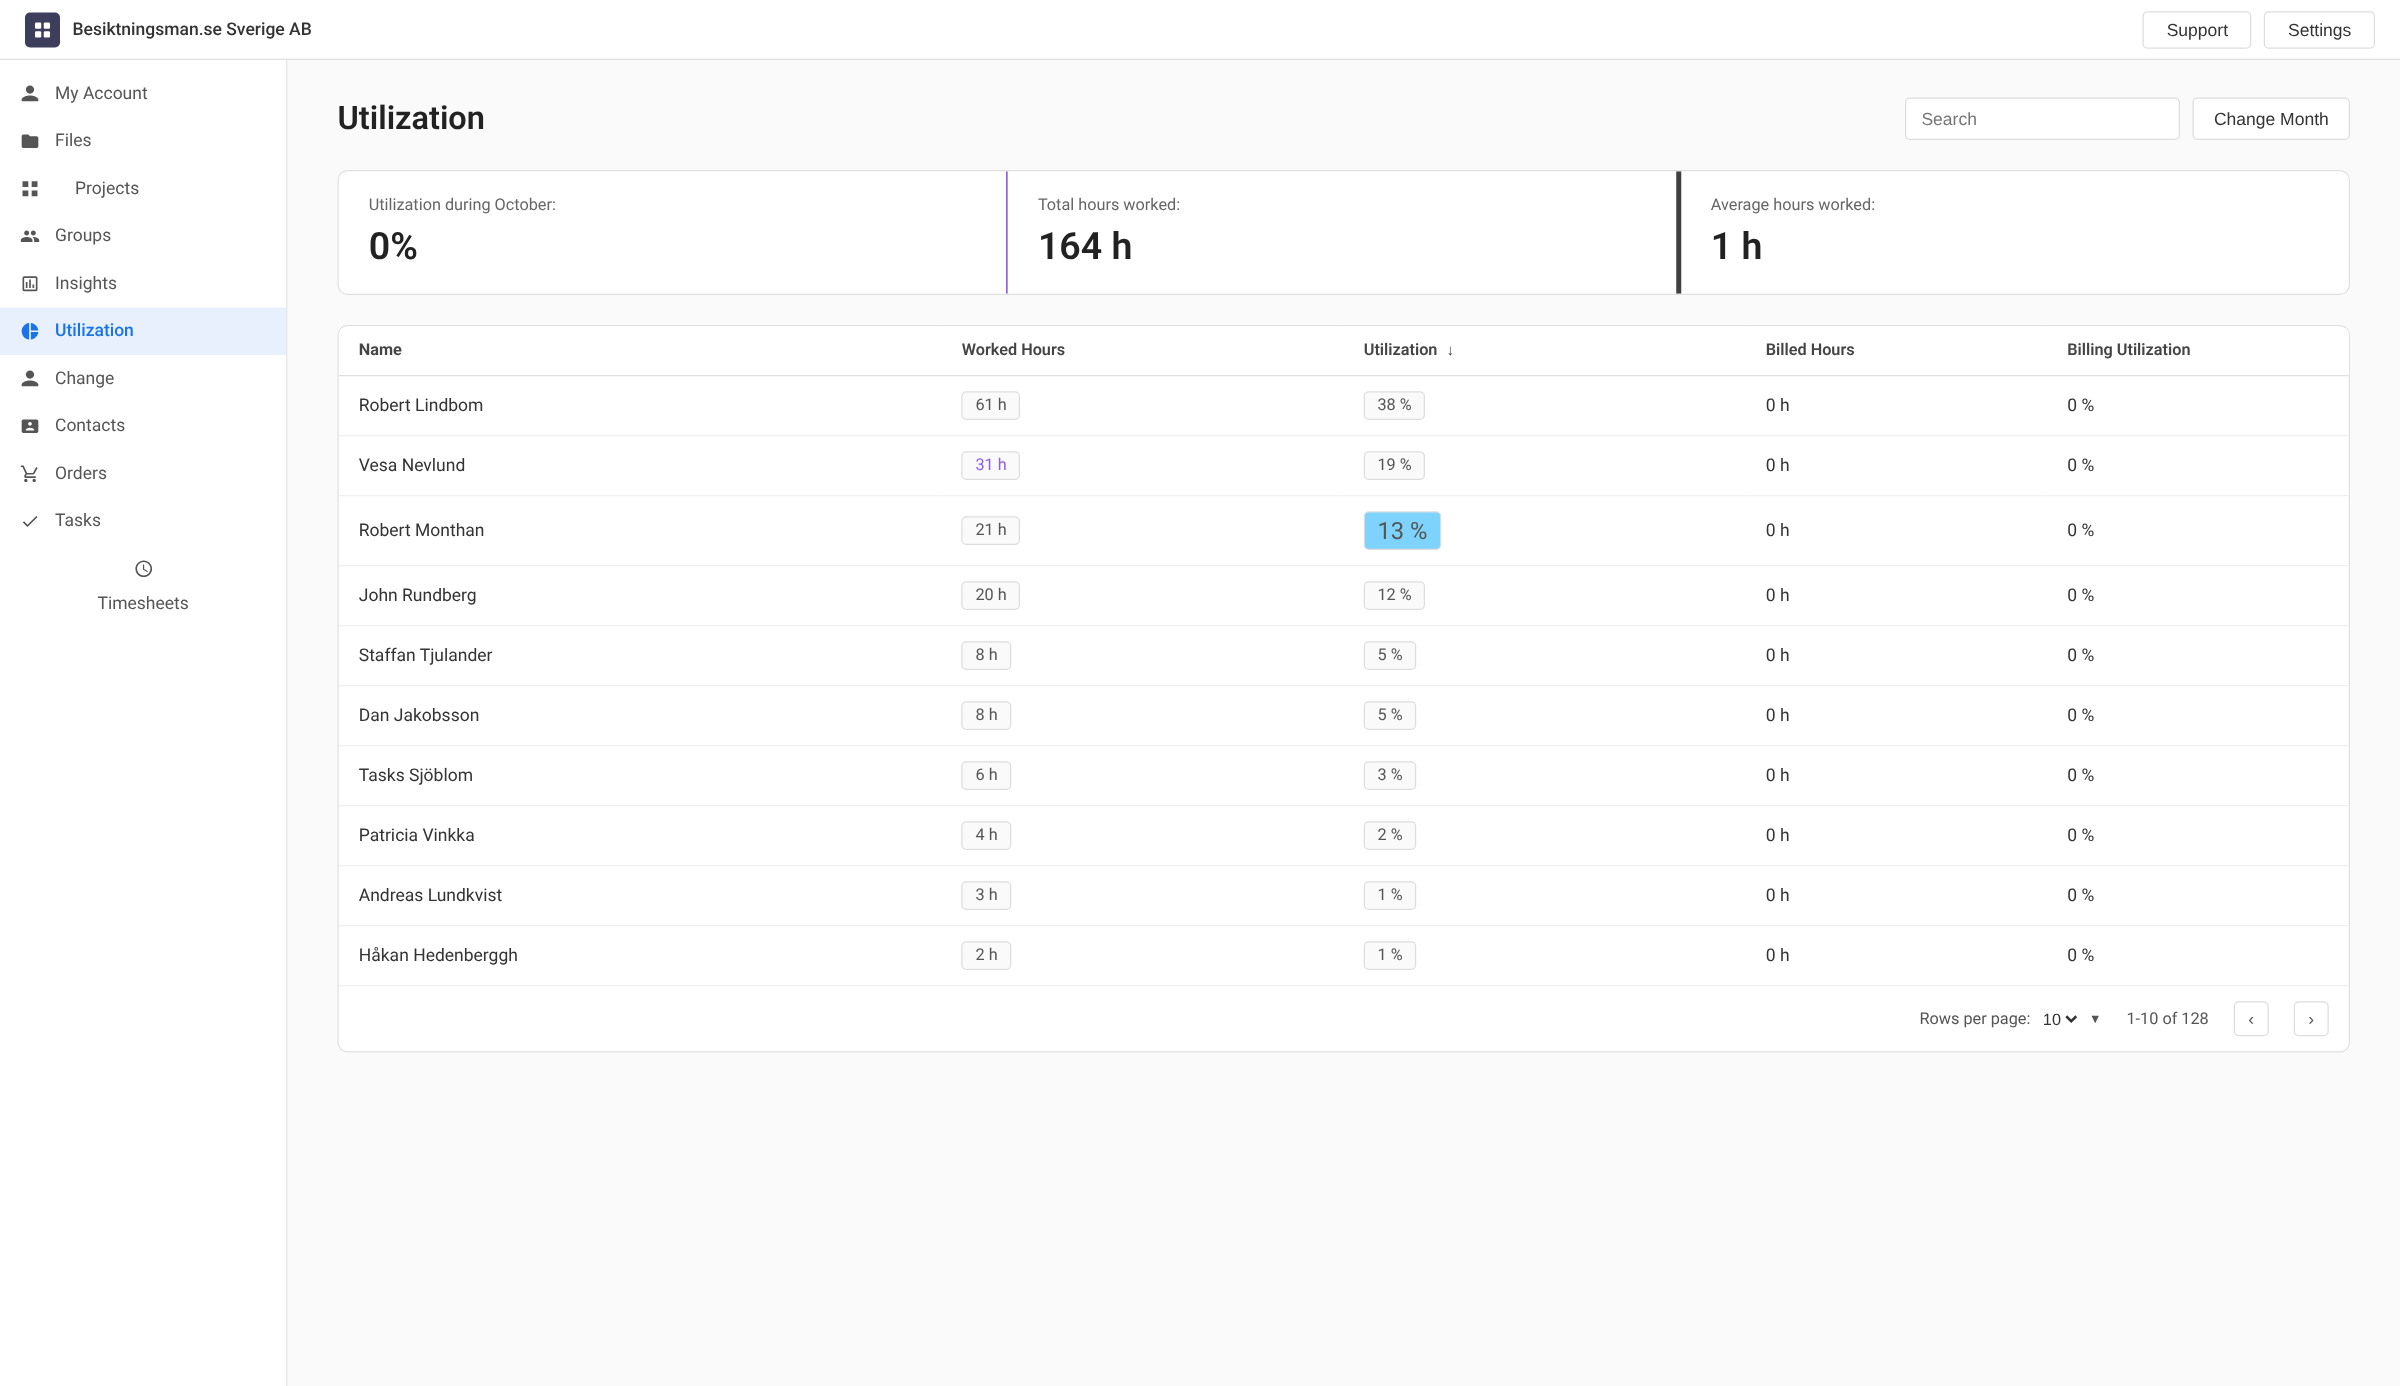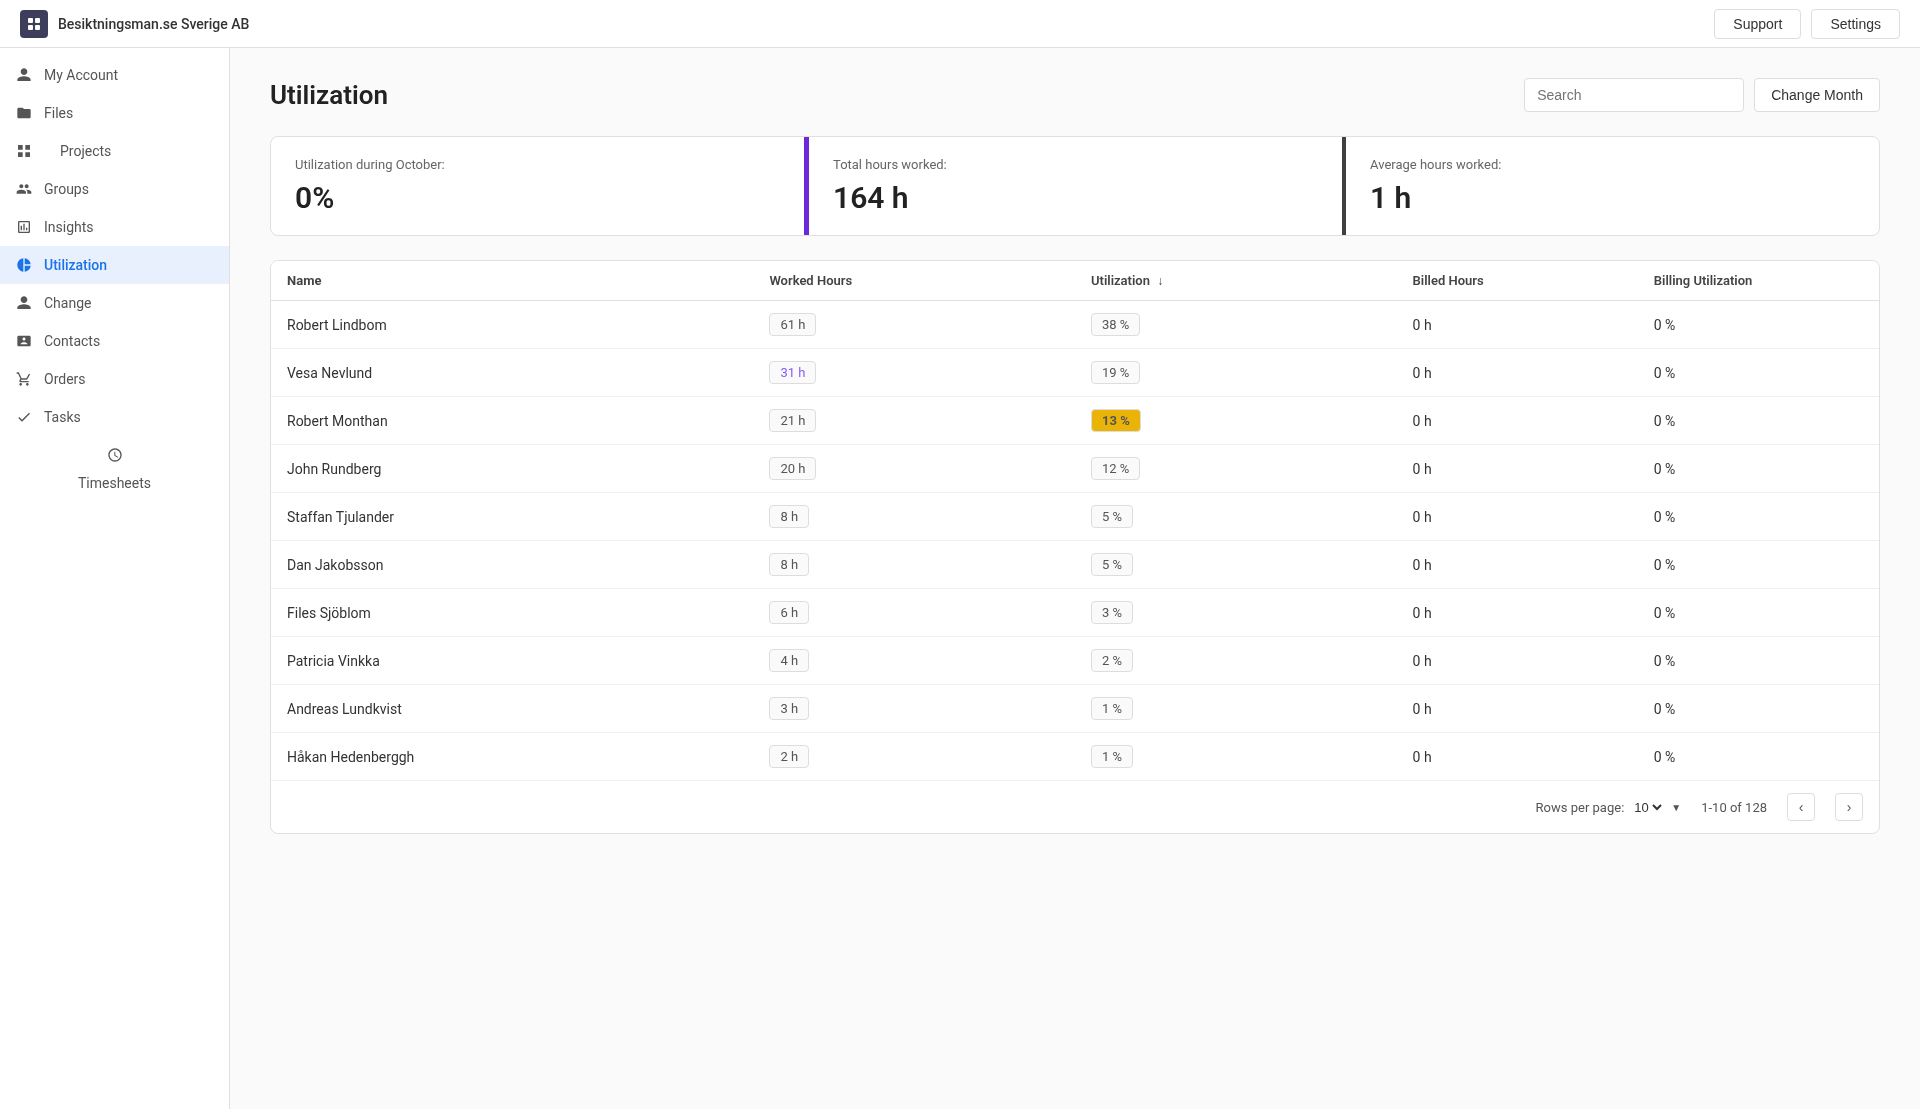--- a/index.html
+++ b/index.html
@@ -122,21 +122,21 @@
 
     <div style="display:flex;align-items:center;justify-content:space-between;margin-bottom:24px;">
       <h1 style="font-size:26px;font-weight:600;color:#222;">Utilization</h1>
       <div style="display:flex;align-items:center;gap:10px;">
         <input type="text" style="padding: 8px 12px; border: 1px solid rgb(221, 221, 221); border-radius: 4px; font-size: 14px; width: 220px; outline: none; background: rgb(255, 255, 255);" placeholder="Search">
         <button style="padding:8px 16px;border:1px solid #ddd;border-radius:4px;background:#fff;cursor:pointer;font-size:14px;color:#333;white-space:nowrap;">Change Month</button>
       </div>
     </div>
 
     <div style="display:flex;margin-bottom:24px;border:1px solid #e0e0e0;border-radius:8px;overflow:hidden;background:#fff;">
-      <div style="flex:1;padding:20px 24px;border-right:5px solid #6d28d9;">
+      <div style="flex:1;padding:20px 24px;border-right:1px solid #6d28d9;">
         <div style="font-size:13px;color:#666;margin-bottom:8px;">Utilization during October:</div>
         <div style="font-size:30px;font-weight:600;color:#222;">0%</div>
       </div>
       <div style="flex:1;padding:20px 24px;border-right:4px solid #404040;">
         <div style="font-size:13px;color:#666;margin-bottom:8px;">Total hours worked:</div>
         <div style="font-size:30px;font-weight:600;color:#222;">164 h</div>
       </div>
       <div style="flex:1;padding:20px 24px;">
         <div style="font-size:13px;color:#666;margin-bottom:8px;">Average hours worked:</div>
         <div style="font-size:30px;font-weight:600;color:#222;">1 h</div>
@@ -168,21 +168,21 @@
             <tr style="border-bottom: 1px solid rgb(240, 240, 240);">
       <td style="padding:12px 16px;font-size:14px;color:#333;">Vesa Nevlund</td>
       <td style="padding:12px 16px;font-size:14px;color:#333;"><span style="display:inline-block;padding:3px 10px;border:1px solid #ddd;border-radius:4px;font-size:13px;color:#8b5cf6;background:#fafafa;">31 h</span></td>
       <td style="padding:12px 16px;font-size:14px;color:#333;"><span style="display:inline-block;padding:3px 10px;border:1px solid #ddd;border-radius:4px;font-size:13px;color:#555;background:#fafafa;">19 %</span></td>
       <td style="padding:12px 16px;font-size:14px;color:#333;">0 h</td>
       <td style="padding:12px 16px;font-size:14px;color:#333;">0 %</td>
     </tr>
             <tr style="border-bottom: 1px solid rgb(240, 240, 240);">
       <td style="padding:12px 16px;font-size:14px;color:#333;">Robert Monthan</td>
       <td style="padding:12px 16px;font-size:14px;color:#333;"><span style="display:inline-block;padding:3px 10px;border:1px solid #ddd;border-radius:4px;font-size:13px;color:#555;background:#fafafa;">21 h</span></td>
-      <td style="padding:12px 16px;font-size:14px;color:#333;"><span style="display:inline-block;padding:3px 10px;border:1px solid #ddd;border-radius:4px;font-size:13px;color:#555;background:#eab308;font-weight:bold;">13 %</span></td>
+      <td style="padding:12px 16px;font-size:14px;color:#333;"><span style="display:inline-block;padding:3px 10px;border:1px solid #ddd;border-radius:4px;font-size:19px;color:#555;background:#7dd3fc;">13 %</span></td>
       <td style="padding:12px 16px;font-size:14px;color:#333;">0 h</td>
       <td style="padding:12px 16px;font-size:14px;color:#333;">0 %</td>
     </tr>
             <tr style="border-bottom: 1px solid rgb(240, 240, 240);">
       <td style="padding:12px 16px;font-size:14px;color:#333;">John Rundberg</td>
       <td style="padding:12px 16px;font-size:14px;color:#333;"><span style="display:inline-block;padding:3px 10px;border:1px solid #ddd;border-radius:4px;font-size:13px;color:#555;background:#fafafa;">20 h</span></td>
       <td style="padding:12px 16px;font-size:14px;color:#333;"><span style="display:inline-block;padding:3px 10px;border:1px solid #ddd;border-radius:4px;font-size:13px;color:#555;background:#fafafa;">12 %</span></td>
       <td style="padding:12px 16px;font-size:14px;color:#333;">0 h</td>
       <td style="padding:12px 16px;font-size:14px;color:#333;">0 %</td>
     </tr>
@@ -194,21 +194,21 @@
       <td style="padding:12px 16px;font-size:14px;color:#333;">0 %</td>
     </tr>
             <tr style="border-bottom: 1px solid rgb(240, 240, 240);">
       <td style="padding:12px 16px;font-size:14px;color:#333;">Dan Jakobsson</td>
       <td style="padding:12px 16px;font-size:14px;color:#333;"><span style="display:inline-block;padding:3px 10px;border:1px solid #ddd;border-radius:4px;font-size:13px;color:#555;background:#fafafa;">8 h</span></td>
       <td style="padding:12px 16px;font-size:14px;color:#333;"><span style="display:inline-block;padding:3px 10px;border:1px solid #ddd;border-radius:4px;font-size:13px;color:#555;background:#fafafa;">5 %</span></td>
       <td style="padding:12px 16px;font-size:14px;color:#333;">0 h</td>
       <td style="padding:12px 16px;font-size:14px;color:#333;">0 %</td>
     </tr>
             <tr style="border-bottom: 1px solid rgb(240, 240, 240);">
-      <td style="padding:12px 16px;font-size:14px;color:#333;">Files Sjöblom</td>
+      <td style="padding:12px 16px;font-size:14px;color:#333;">Tasks Sjöblom</td>
       <td style="padding:12px 16px;font-size:14px;color:#333;"><span style="display:inline-block;padding:3px 10px;border:1px solid #ddd;border-radius:4px;font-size:13px;color:#555;background:#fafafa;">6 h</span></td>
       <td style="padding:12px 16px;font-size:14px;color:#333;"><span style="display:inline-block;padding:3px 10px;border:1px solid #ddd;border-radius:4px;font-size:13px;color:#555;background:#fafafa;">3 %</span></td>
       <td style="padding:12px 16px;font-size:14px;color:#333;">0 h</td>
       <td style="padding:12px 16px;font-size:14px;color:#333;">0 %</td>
     </tr>
             <tr style="border-bottom: 1px solid rgb(240, 240, 240);">
       <td style="padding:12px 16px;font-size:14px;color:#333;">Patricia Vinkka</td>
       <td style="padding:12px 16px;font-size:14px;color:#333;"><span style="display:inline-block;padding:3px 10px;border:1px solid #ddd;border-radius:4px;font-size:13px;color:#555;background:#fafafa;">4 h</span></td>
       <td style="padding:12px 16px;font-size:14px;color:#333;"><span style="display:inline-block;padding:3px 10px;border:1px solid #ddd;border-radius:4px;font-size:13px;color:#555;background:#fafafa;">2 %</span></td>
       <td style="padding:12px 16px;font-size:14px;color:#333;">0 h</td>

